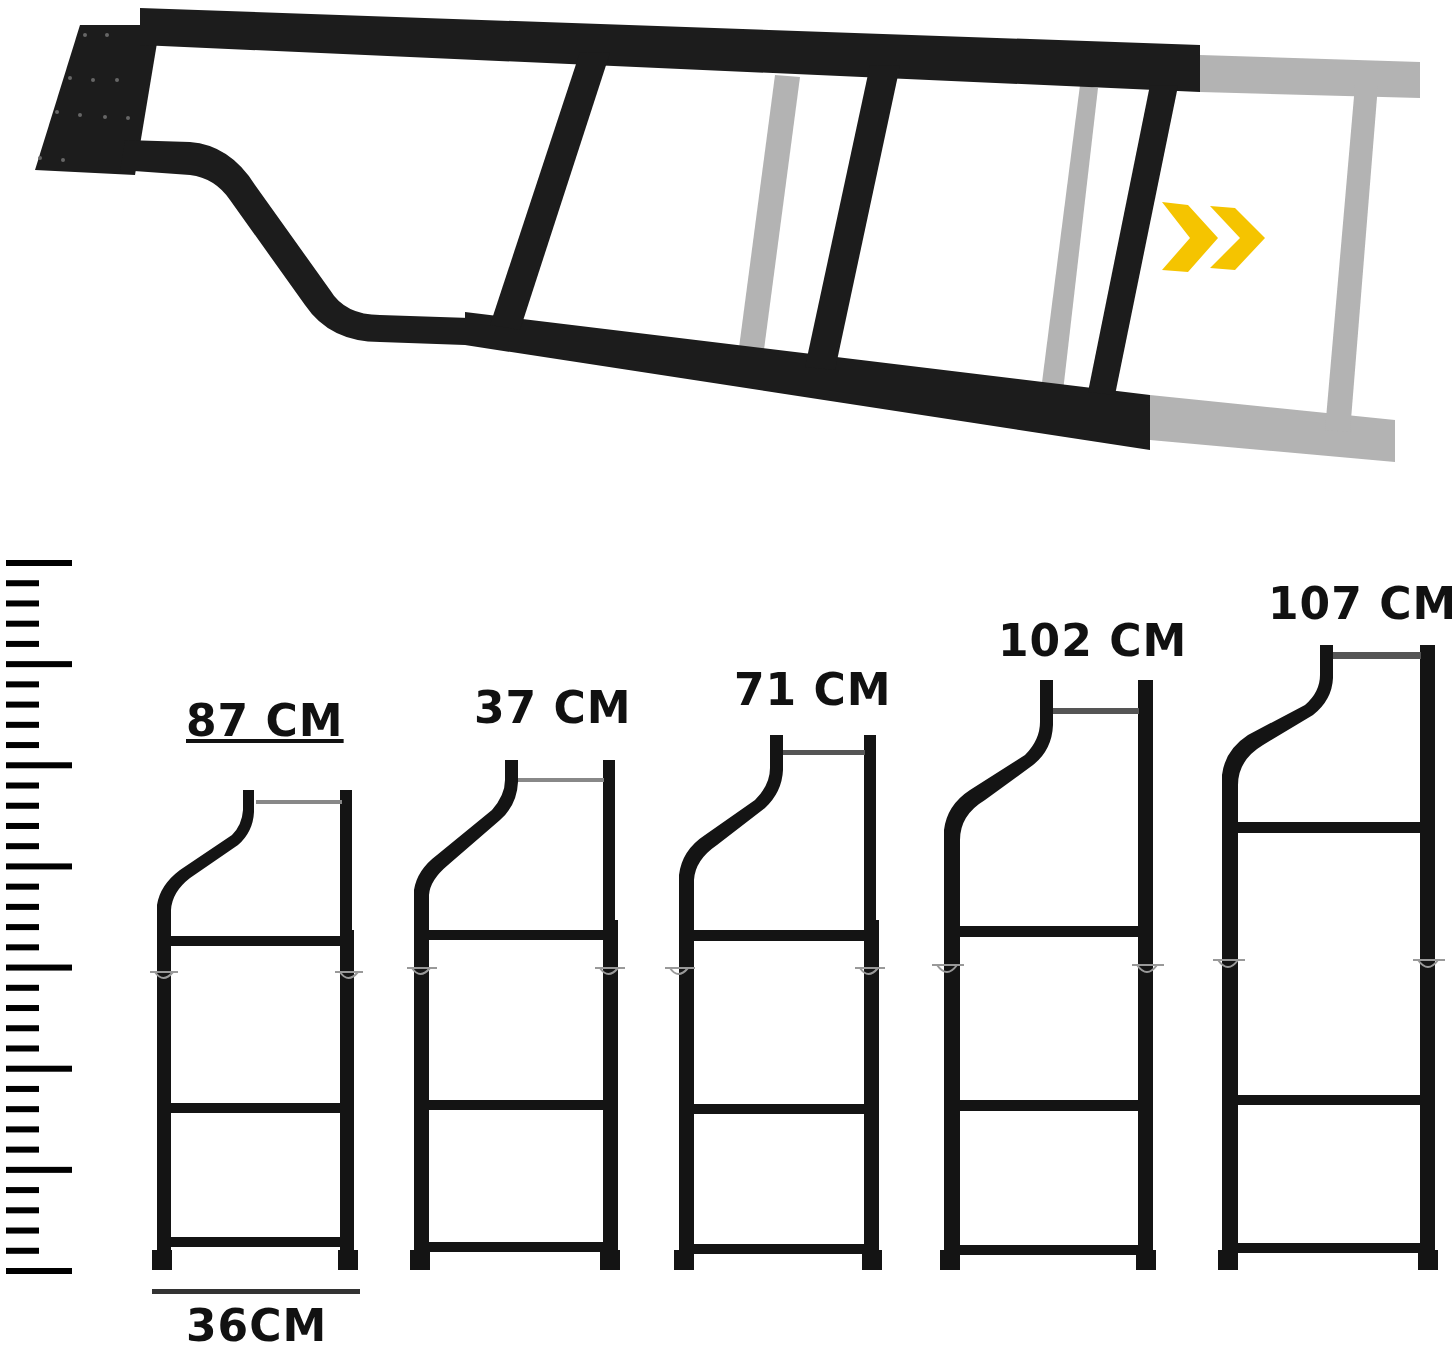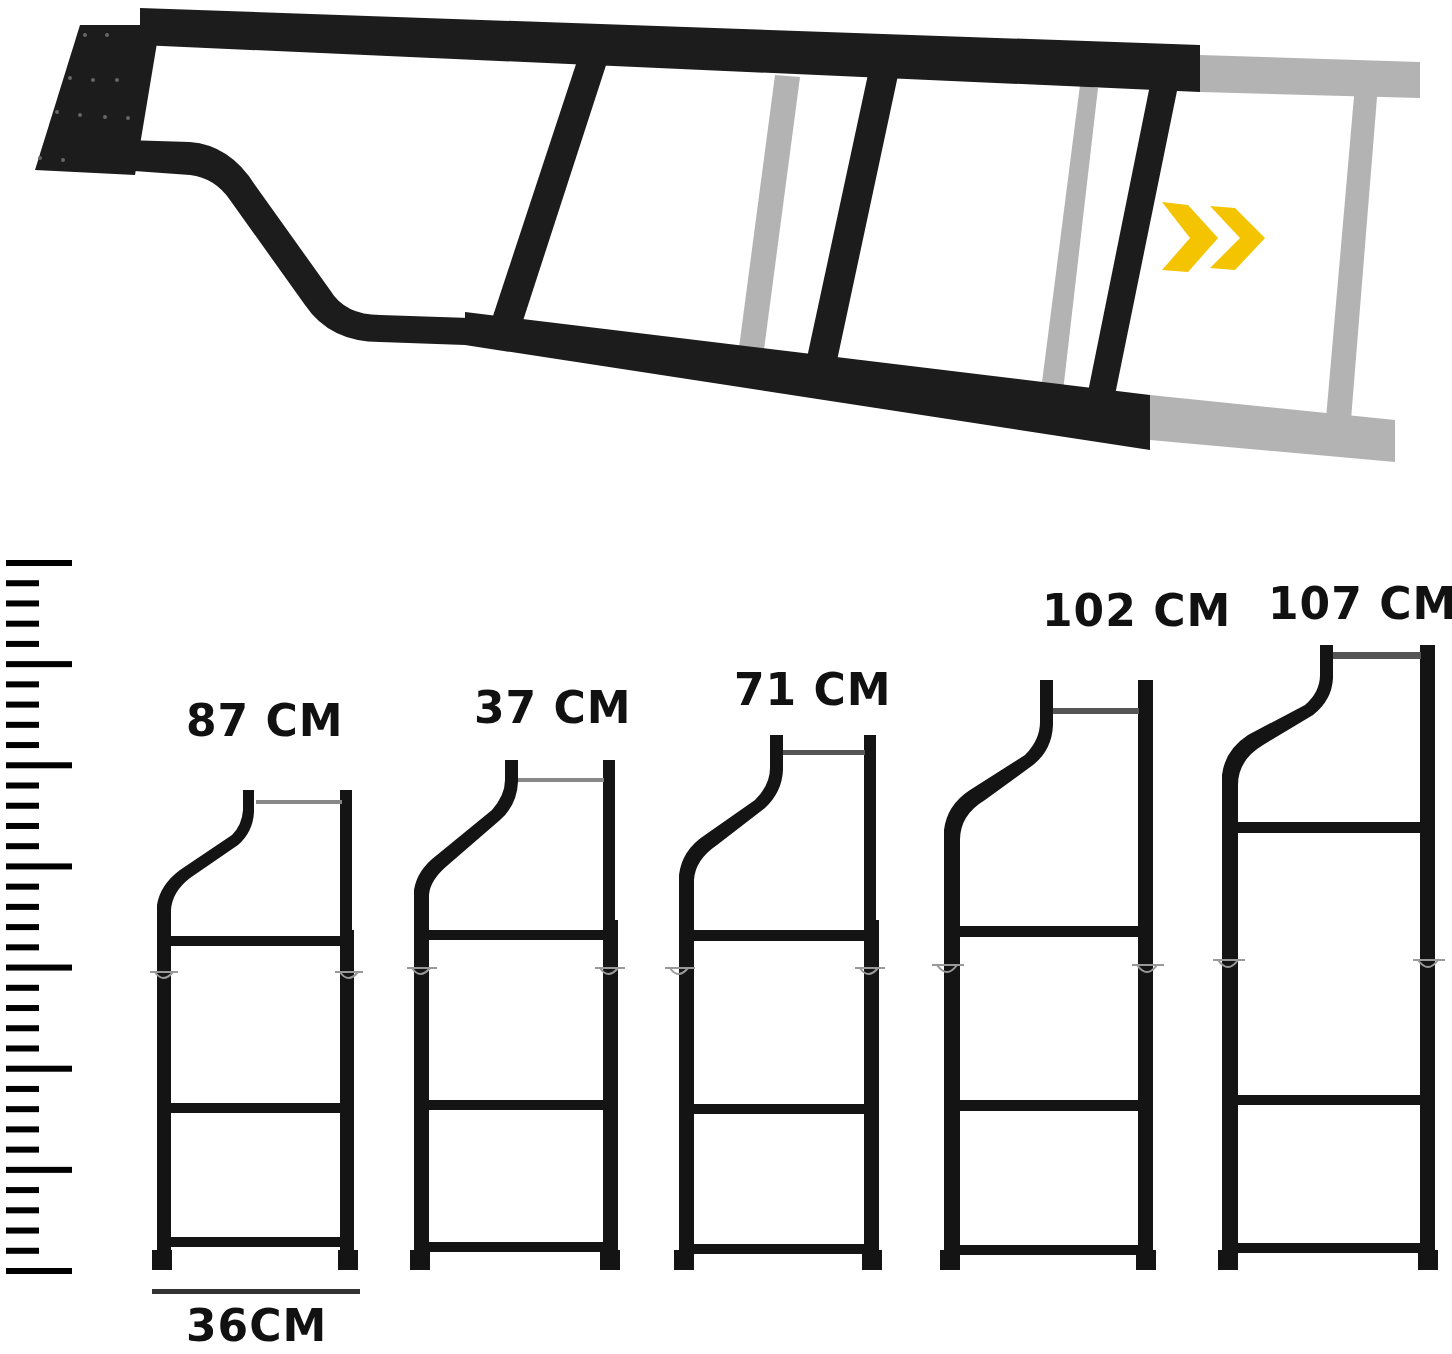--- a/index.html
+++ b/index.html
@@ -89,24 +89,24 @@
       <rect x="6" y="1146.6285714285714" width="33" height="6"></rect>
       <rect x="6" y="1166.857142857143" width="66" height="6"></rect>
       <rect x="6" y="1187.0857142857144" width="33" height="6"></rect>
       <rect x="6" y="1207.3142857142857" width="33" height="6"></rect>
       <rect x="6" y="1227.542857142857" width="33" height="6"></rect>
       <rect x="6" y="1247.7714285714285" width="33" height="6"></rect>
       <rect x="6" y="1268" width="66" height="6"></rect>
     </g>
 </svg>
 
-<div class="label" style="left:186px;top:695px;">87 CM</div>
+<div class="label" style="left:186px;top:695px;text-decoration:underline;">87 CM</div>
 <div class="label" style="left:474px;top:682px;">37 CM</div>
 <div class="label" style="left:734px;top:664px;">71 CM</div>
-<div class="label" style="left:998px;top:585px;margin-left:44px;">102 CM</div>
+<div class="label" style="left:998px;top:615px;">102 CM</div>
 <div class="label" style="left:1268px;top:578px;">107 CM</div>
 
 <svg width="1452" height="1354" viewBox="0 0 1452 1354">
   <g fill="#141414">
 
     <g>
       <rect x="157" y="930" width="14" height="340"></rect>
       <rect x="340" y="930" width="14" height="340"></rect>
       <path d="M157,935 L157,905 Q160,885 180,870 L232,835 Q242,825 243,810 L243,790 L254,790 L254,812 Q253,832 238,845 L190,878 Q172,892 171,910 L171,935 Z"></path>
       <rect x="340" y="790" width="12" height="145"></rect>

